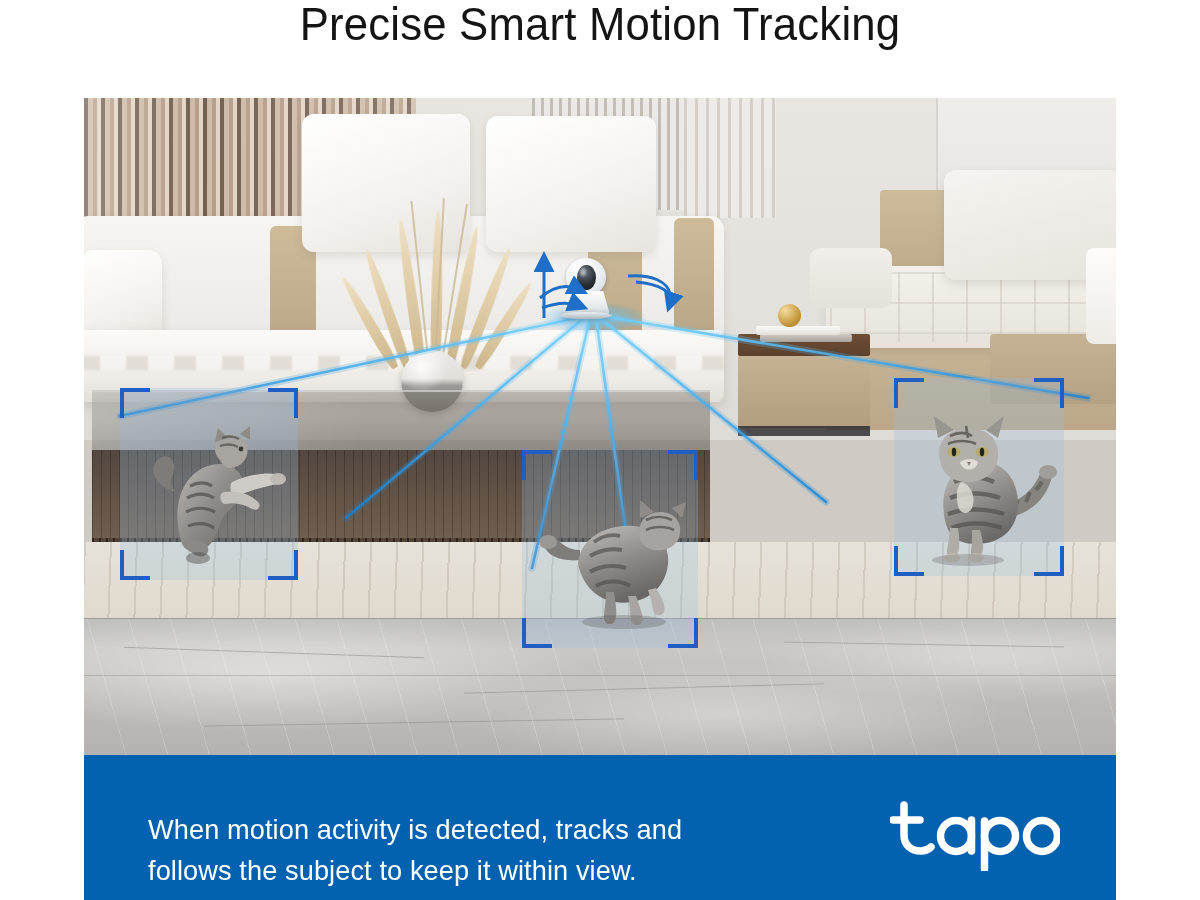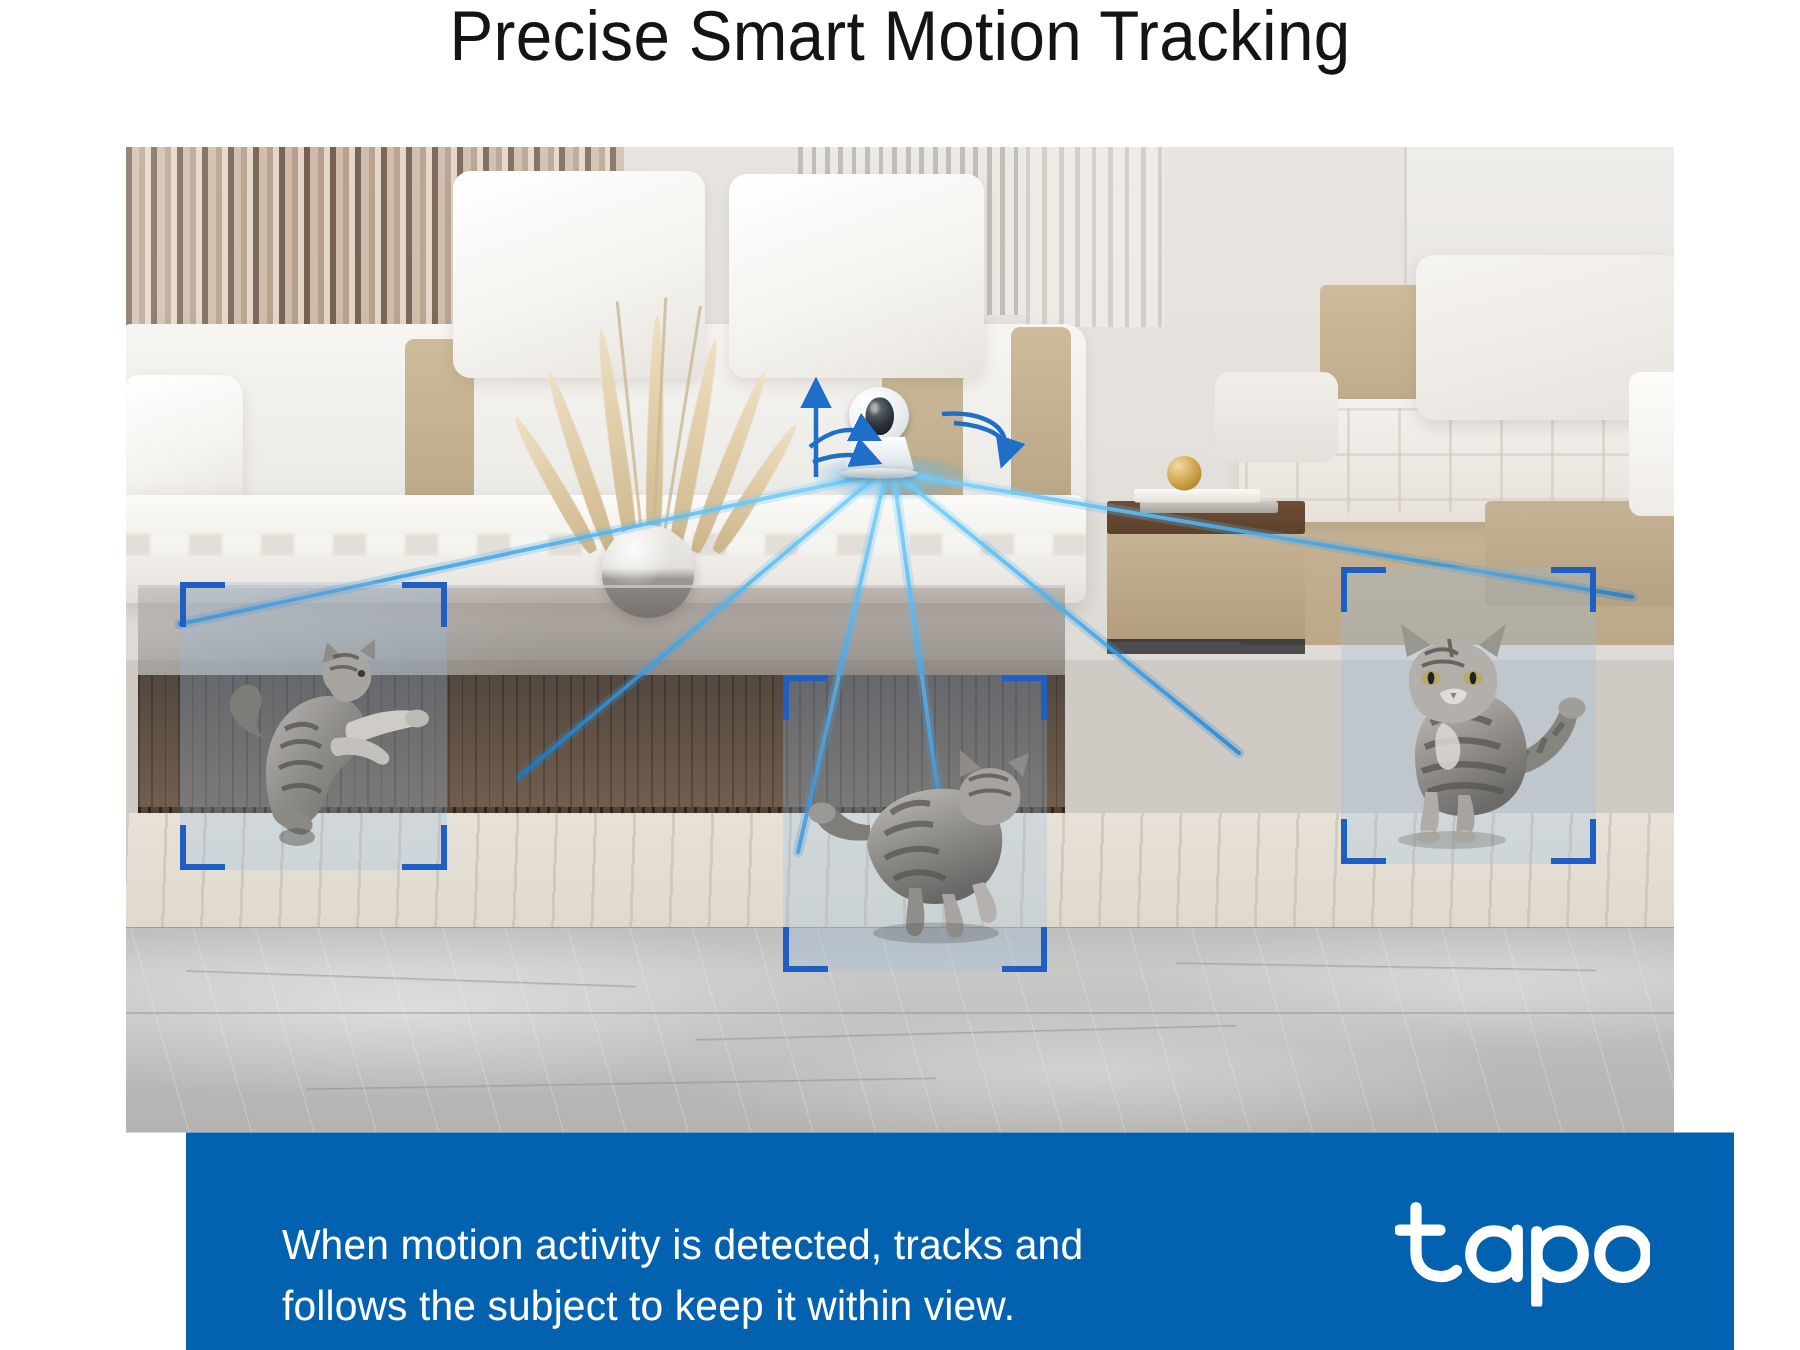--- a/index.html
+++ b/index.html
@@ -250,21 +250,20 @@
   .track i.br{right:0;bottom:0;border-left:none;border-top:none;}
 
   
   .cat{position:absolute;}
   .cat svg{display:block;}
 
   
   .banner{
     position:absolute;left:84px;top:755px;width:1032px;height:145px;
     background:#0262b0;
-    margin-left:40px;
   }
   .banner-caption{
     position:absolute;left:64px;top:54px;width:680px;
     font-family:"Liberation Sans Narrow","Liberation Sans",sans-serif;
     color:#ffffff;font-size:28px;line-height:41px;letter-spacing:.1px;
     transform:scaleX(.97);transform-origin:0 50%;
   }
   .banner-caption span{display:block;white-space:nowrap;}
   .tapo{
     position:absolute;left:806px;top:44px;width:170px;height:72px;

